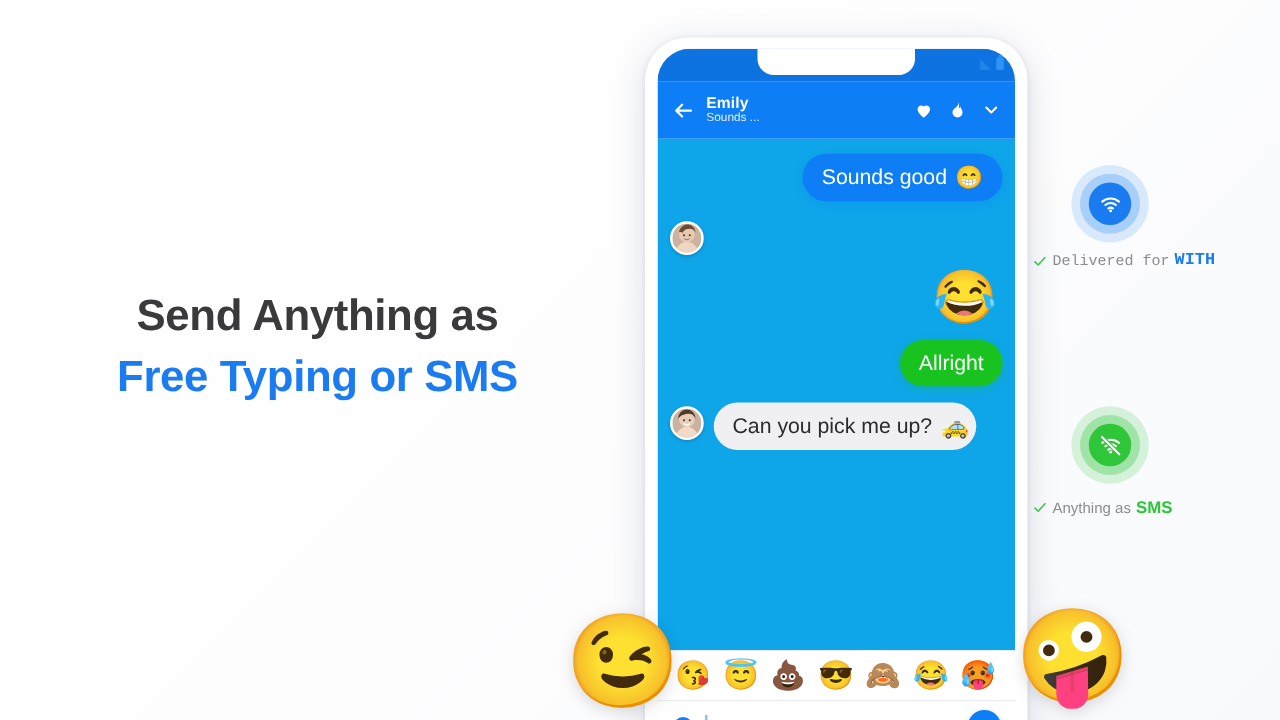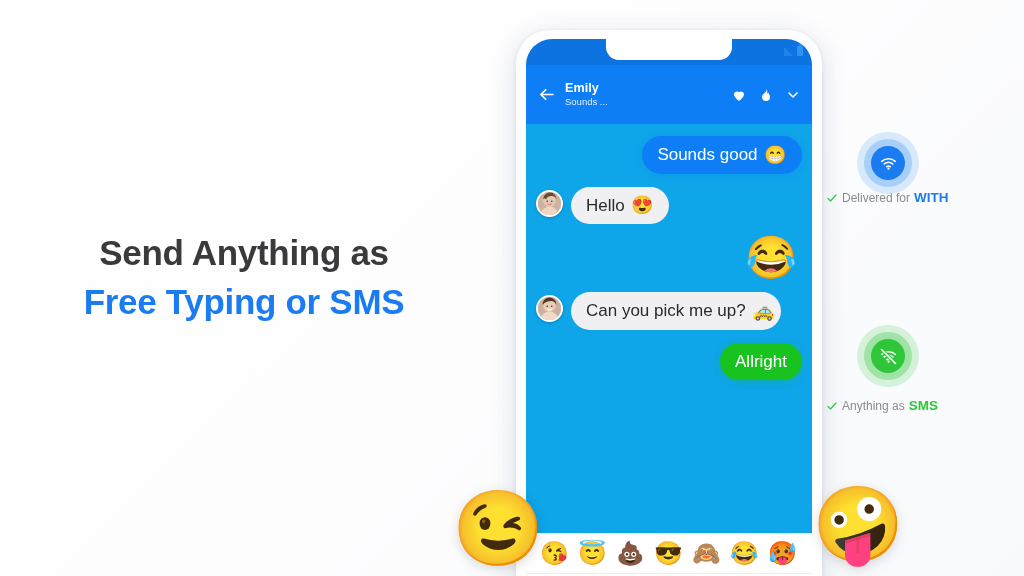--- a/index.html
+++ b/index.html
@@ -20,21 +20,21 @@
     position: relative;
     width: 1024px;
     height: 576px;
     background: linear-gradient(135deg, #ffffff 0%, #fdfdfe 55%, #f7f9fc 100%);
     overflow: hidden;
   }
 
   
   .copy {
     position: absolute;
-    left: 2px;
+    left: 12px;
     top: 232px;
     width: 484px;
     text-align: center;
   }
   .headline-1 {
     font-size: 35px;
     font-weight: bold;
     color: #3a3a3c;
     letter-spacing: -0.3px;
     line-height: 1.18;
@@ -126,21 +126,21 @@
     content: "";
     position: absolute;
     left: 1.5px; top: -2px;
     width: 3px; height: 2px;
     background: #2f93f5;
     border-radius: 1px;
   }
 
   
   .appbar {
-    height: 59px;
+    height: 46px;
     background: #0d7ef5;
     display: flex;
     align-items: center;
     padding: 0 11px;
     gap: 9px;
   }
   .back-icon { width: 19px; height: 19px; flex: 0 0 auto; }
   .peer { flex: 1 1 auto; line-height: 1.05; }
   .peer-name {
     color: #ffffff;
@@ -366,54 +366,50 @@
             <svg viewBox="0 0 40 40">
               <rect width="40" height="40" fill="#cbb3a0"></rect>
               <circle cx="20" cy="15" r="11" fill="#e6c9b2"></circle>
               <path d="M4 40c2-10 9-15 16-15s14 5 16 15z" fill="#f0d6c2"></path>
               <path d="M9 12c1-8 8-11 12-11s11 3 11 12c-1-4-4-6-8-6-5 0-9 2-10 6-1-2-3-2-5-1z" fill="#6d4b33"></path>
               <circle cx="16" cy="16" r="1.4" fill="#4a3324"></circle>
               <circle cx="24" cy="16" r="1.4" fill="#4a3324"></circle>
               <path d="M17 21q3 2.5 6 0" fill="none" stroke="#b4705c" stroke-width="1.4" stroke-linecap="round"></path>
             </svg>
           </div>
-          <div class="bubble grey">
-            <span>Hello</span>
-            <span class="emo">😍</span>
-          </div>
         </div>
 
         <div class="row out">
           <div class="bare-emoji">😂</div>
+        </div>
+
+        <div class="row out">
+          <div class="bubble green">
+            <span>Allright</span>
+          </div>
         </div>
 
         <div class="row in">
           <div class="avatar">
             <svg viewBox="0 0 40 40">
               <rect width="40" height="40" fill="#c9b2a2"></rect>
               <circle cx="20" cy="15" r="11" fill="#e8cdb8"></circle>
               <path d="M4 40c2-10 9-15 16-15s14 5 16 15z" fill="#f2dac7"></path>
               <path d="M8 14c0-9 7-13 12-13s12 4 12 13c-2-5-5-7-9-7-6 0-12 2-15 7z" fill="#563826"></path>
               <circle cx="16" cy="16" r="1.4" fill="#44301f"></circle>
               <circle cx="24" cy="16" r="1.4" fill="#44301f"></circle>
               <path d="M16.5 21q3.5 3 7 0" fill="none" stroke="#ffffff" stroke-width="2" stroke-linecap="round"></path>
             </svg>
           </div>
           <div class="bubble grey">
             <span>Can you pick me up?</span>
             <span class="emo">🚕</span>
           </div>
         </div>
 
-        <div class="row out">
-          <div class="bubble green">
-            <span>Allright</span>
-          </div>
-        </div>
-
       </div>
 
       <div class="emoji-strip">
         <span>😘</span>
         <span>😇</span>
         <span>💩</span>
         <span>😎</span>
         <span>🙈</span>
         <span>😂</span>
         <span>🥵</span>
@@ -447,21 +443,21 @@
     <div class="r2"></div>
     <div class="badge-core">
       <svg viewBox="0 0 24 24">
         <path d="M3.5 9.2a13 13 0 0117 0" fill="none" stroke="#ffffff" stroke-width="2.1" stroke-linecap="round"></path>
         <path d="M6.6 12.6a8.6 8.6 0 0110.8 0" fill="none" stroke="#ffffff" stroke-width="2.1" stroke-linecap="round"></path>
         <path d="M9.7 16a4.2 4.2 0 014.6 0" fill="none" stroke="#ffffff" stroke-width="2.1" stroke-linecap="round"></path>
         <circle cx="12" cy="18.6" r="1.4" fill="#ffffff"></circle>
       </svg>
     </div>
   </div>
-  <div class="delivery" style="left:826px; top:190px;">
+  <div class="delivery" style="left:826px; top:201px;font-family:Liberation Mono, monospace;">
     <svg class="check" viewBox="0 0 24 24">
       <path d="M4 13l5 5L20 6" fill="none" stroke="#3ec74a" stroke-width="2.6" stroke-linecap="round" stroke-linejoin="round"></path>
     </svg>
     <span class="txt">Delivered for</span>
     <span class="kind free">WITH</span>
   </div>
 
   <div class="badge-ring ring-sms" style="left:857px; top:325px;">
     <div class="r1"></div>
     <div class="r2"></div>

